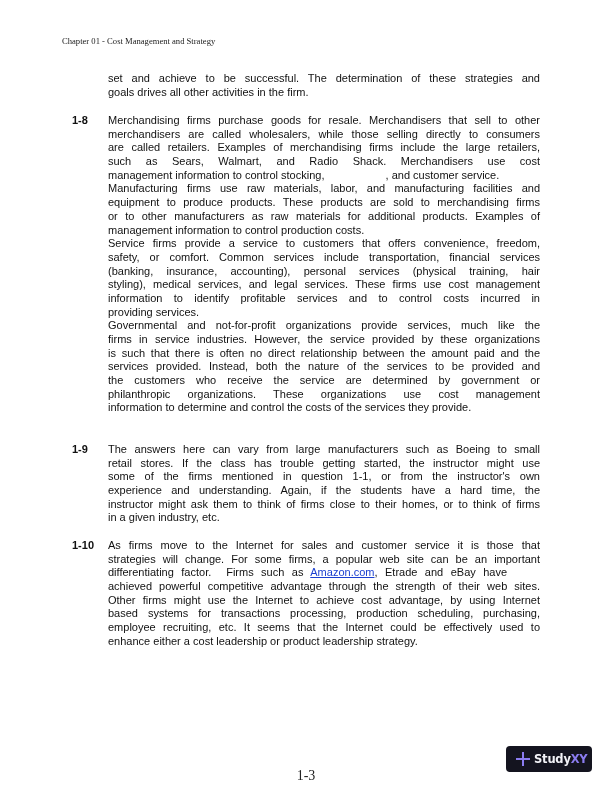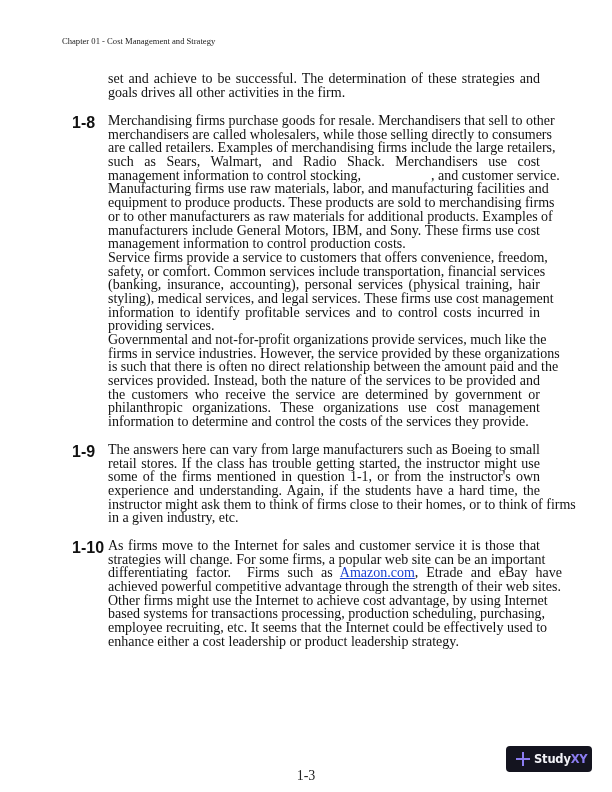--- a/index.html
+++ b/index.html
@@ -5,25 +5,25 @@
   html, body { margin: 0; padding: 0; background: #ffffff; }
   body { width: 612px; height: 792px; position: relative; overflow: hidden; }
   .page { position: absolute; left: 0; top: 0; width: 612px; height: 792px; background: #fff; }
   .running-header {
     position: absolute; left: 62px; top: 36px;
     font-family: "Liberation Serif", serif; font-size: 8.6px; color: #222; text-align: center;
   }
   .block { position: absolute; left: 72px; width: 468px; }
   .label {
     position: absolute; left: 0; top: 0;
-    font-family: "Liberation Sans", sans-serif; font-weight: bold; font-size: 16px; color: #111;
+    font-family: "Liberation Sans", sans-serif; font-weight: bold; font-size: 11px; color: #111;
   }
   .lines { position: absolute; left: 36px; width: 432px; top: 0; }
   .line {
-    font-family: Liberation Serif, serif; font-size: 14px; color: #111;
+    font-family: Liberation Sans, sans-serif; font-size: 11px; color: #111;
     height: 13.7px; line-height: 13.7px; white-space: nowrap;
     text-align: justify; text-align-last: justify;
   }
   .line.last { text-align-last: left; }
   .link { color: #1a3fd0; text-decoration: underline; }
   .page-number {
     position: absolute; left: 0; width: 612px; top: 768px; text-align: center;
     font-family: "Liberation Serif", serif; font-size: 14px; color: #222;
   }
   .badge {
@@ -58,21 +58,20 @@
     <div class="label">1-8</div>
     <div class="lines">
       <div class="line">Merchandising firms purchase goods for resale.  Merchandisers that sell to other</div>
       <div class="line">merchandisers are called wholesalers, while those selling directly to consumers</div>
       <div class="line">are called retailers.  Examples of merchandising firms include the large retailers,</div>
       <div class="line">such as Sears, Walmart, and Radio Shack.   Merchandisers use cost</div>
       <div class="line last" style="white-space:pre;">management information to control stocking,                    , and customer service.</div>
       <div class="line">Manufacturing firms use raw materials, labor, and manufacturing facilities and</div>
       <div class="line">equipment to produce products.  These products are sold to merchandising firms</div>
       <div class="line">or to other manufacturers as raw materials for additional products.  Examples of</div>
-      <div class="line">manufacturers include General Motors, IBM, and Sony.  These firms use cost</div>
       <div class="line last">management information to control production costs.</div>
       <div class="line">Service firms provide a service to customers that offers convenience, freedom,</div>
       <div class="line">safety, or comfort.  Common services include transportation, financial services</div>
       <div class="line">(banking, insurance, accounting), personal services (physical training, hair</div>
       <div class="line">styling), medical services, and legal services.  These firms use cost management</div>
       <div class="line">information to identify profitable services and to control costs incurred in</div>
       <div class="line last">providing services.</div>
       <div class="line">Governmental and not-for-profit organizations provide services, much like the</div>
       <div class="line">firms in service industries.  However, the service provided by these organizations</div>
       <div class="line">is such that there is often no direct relationship between the amount paid and the</div>

